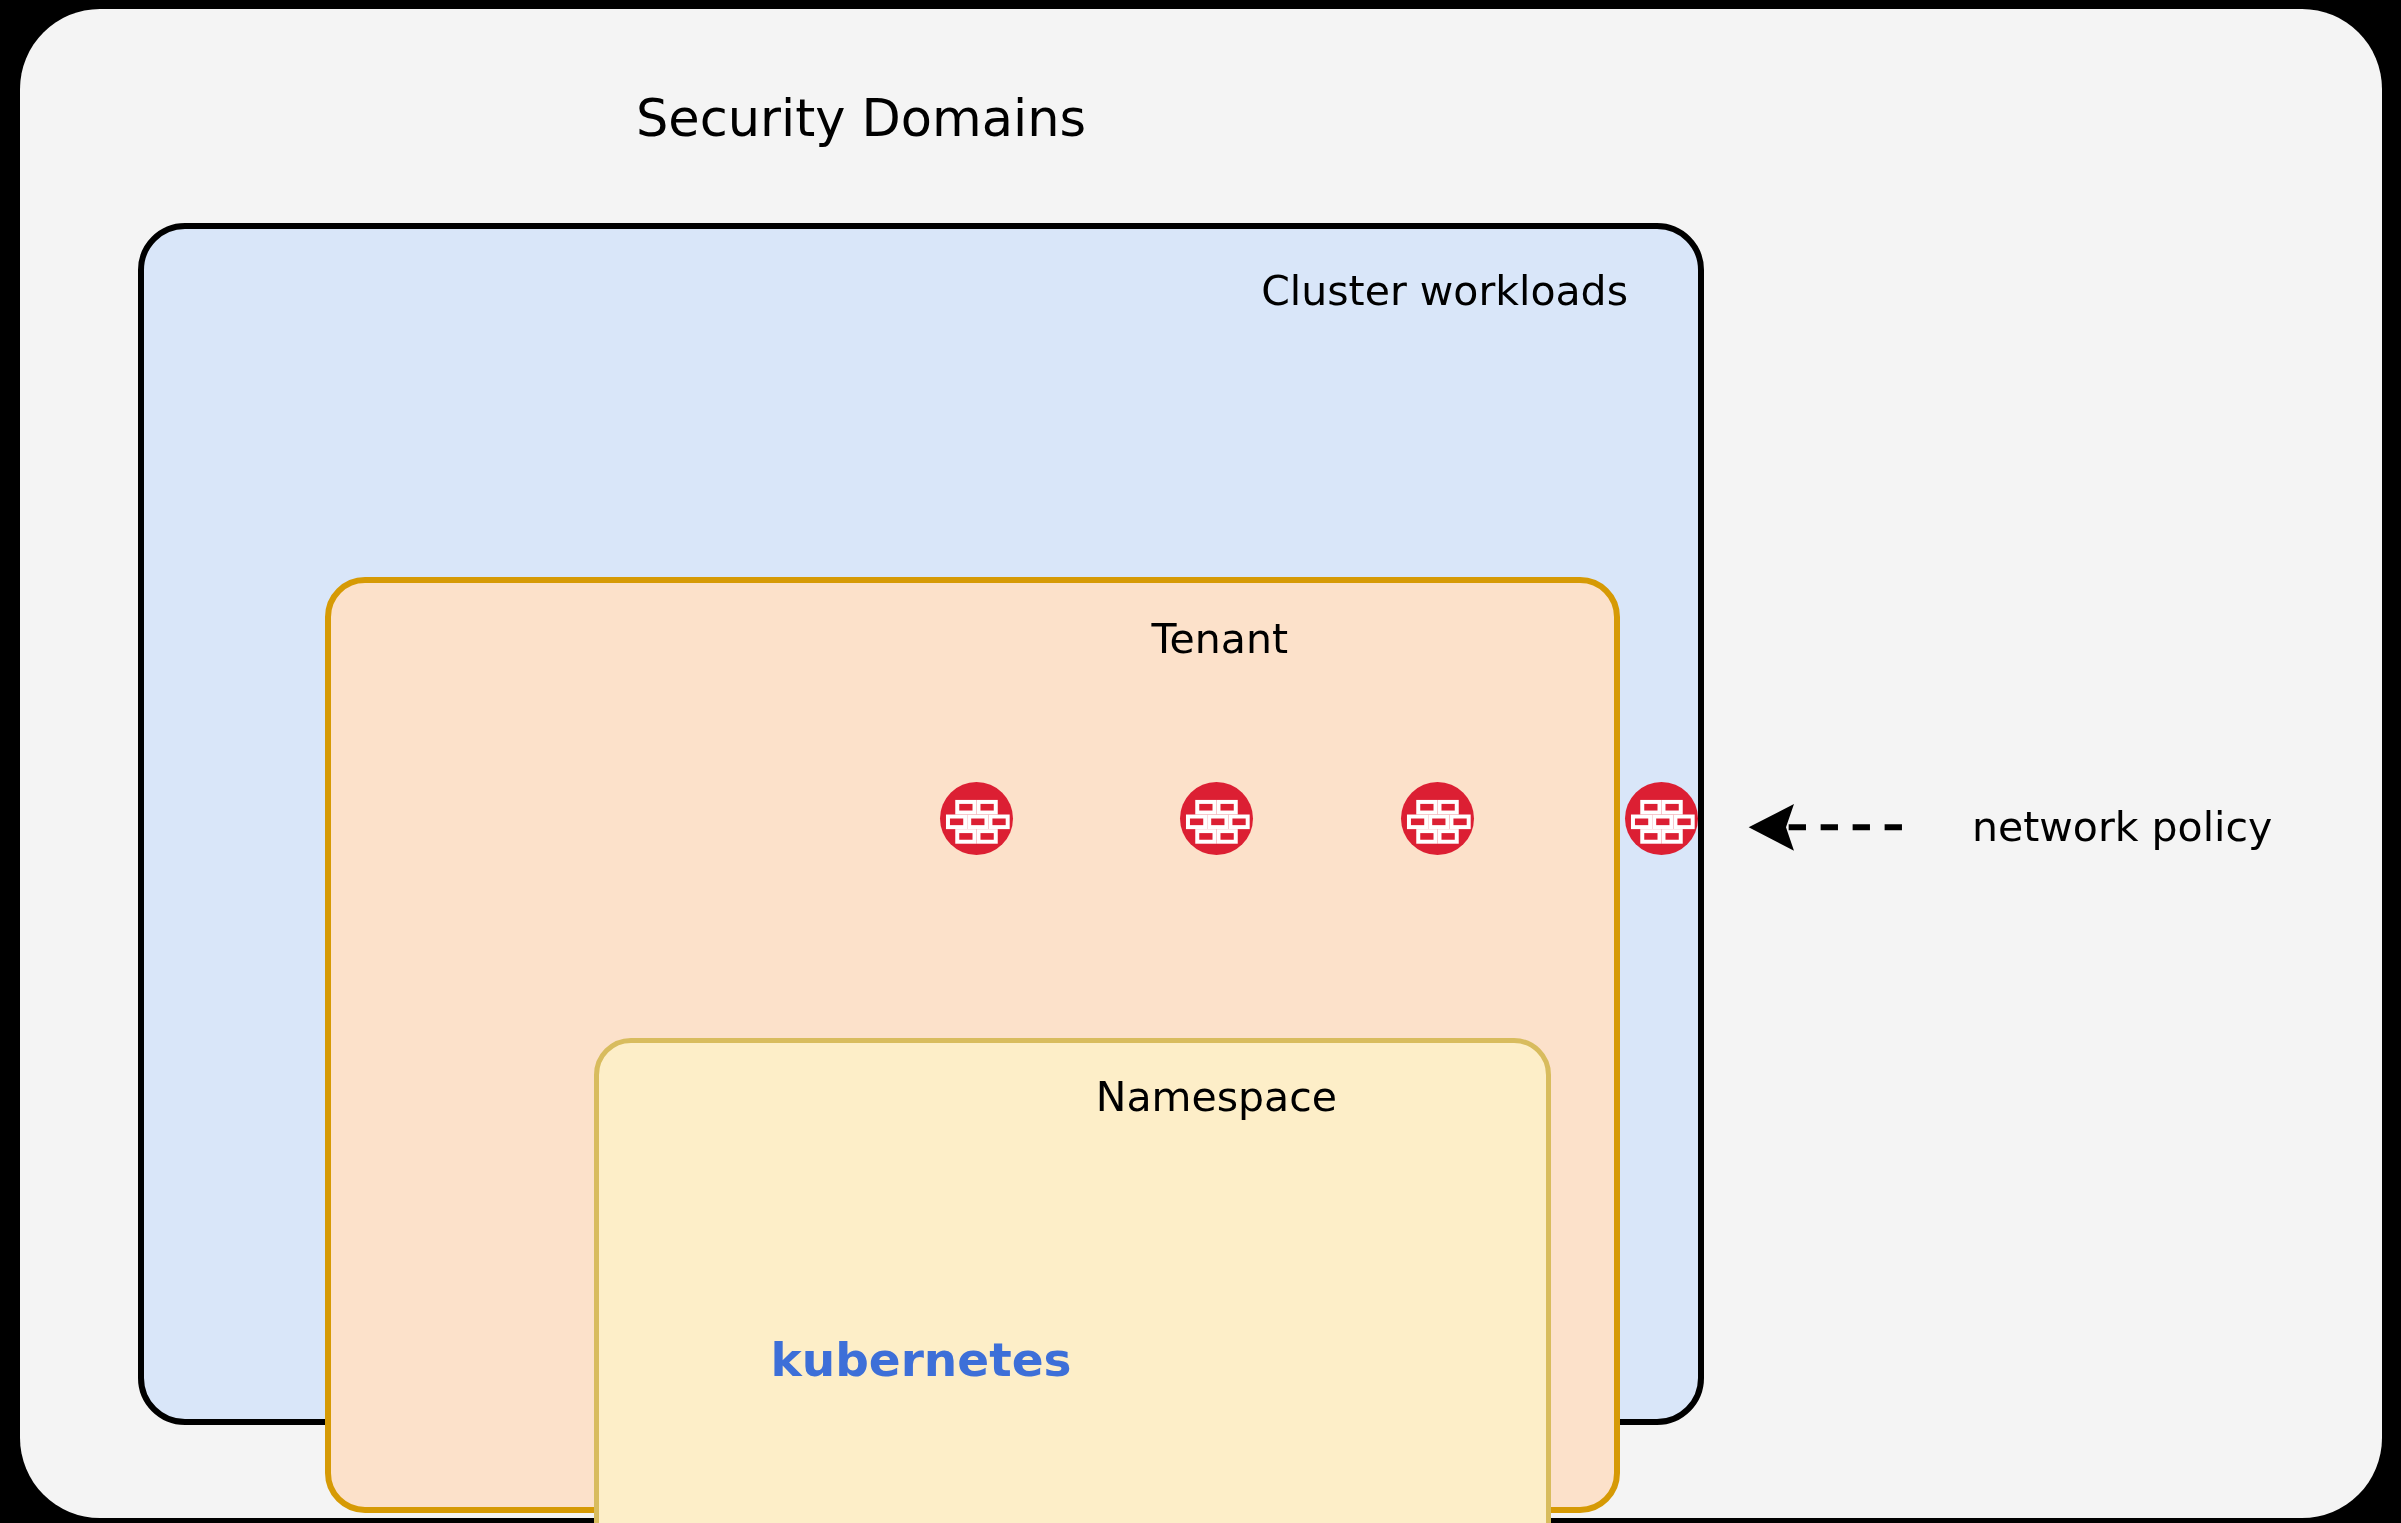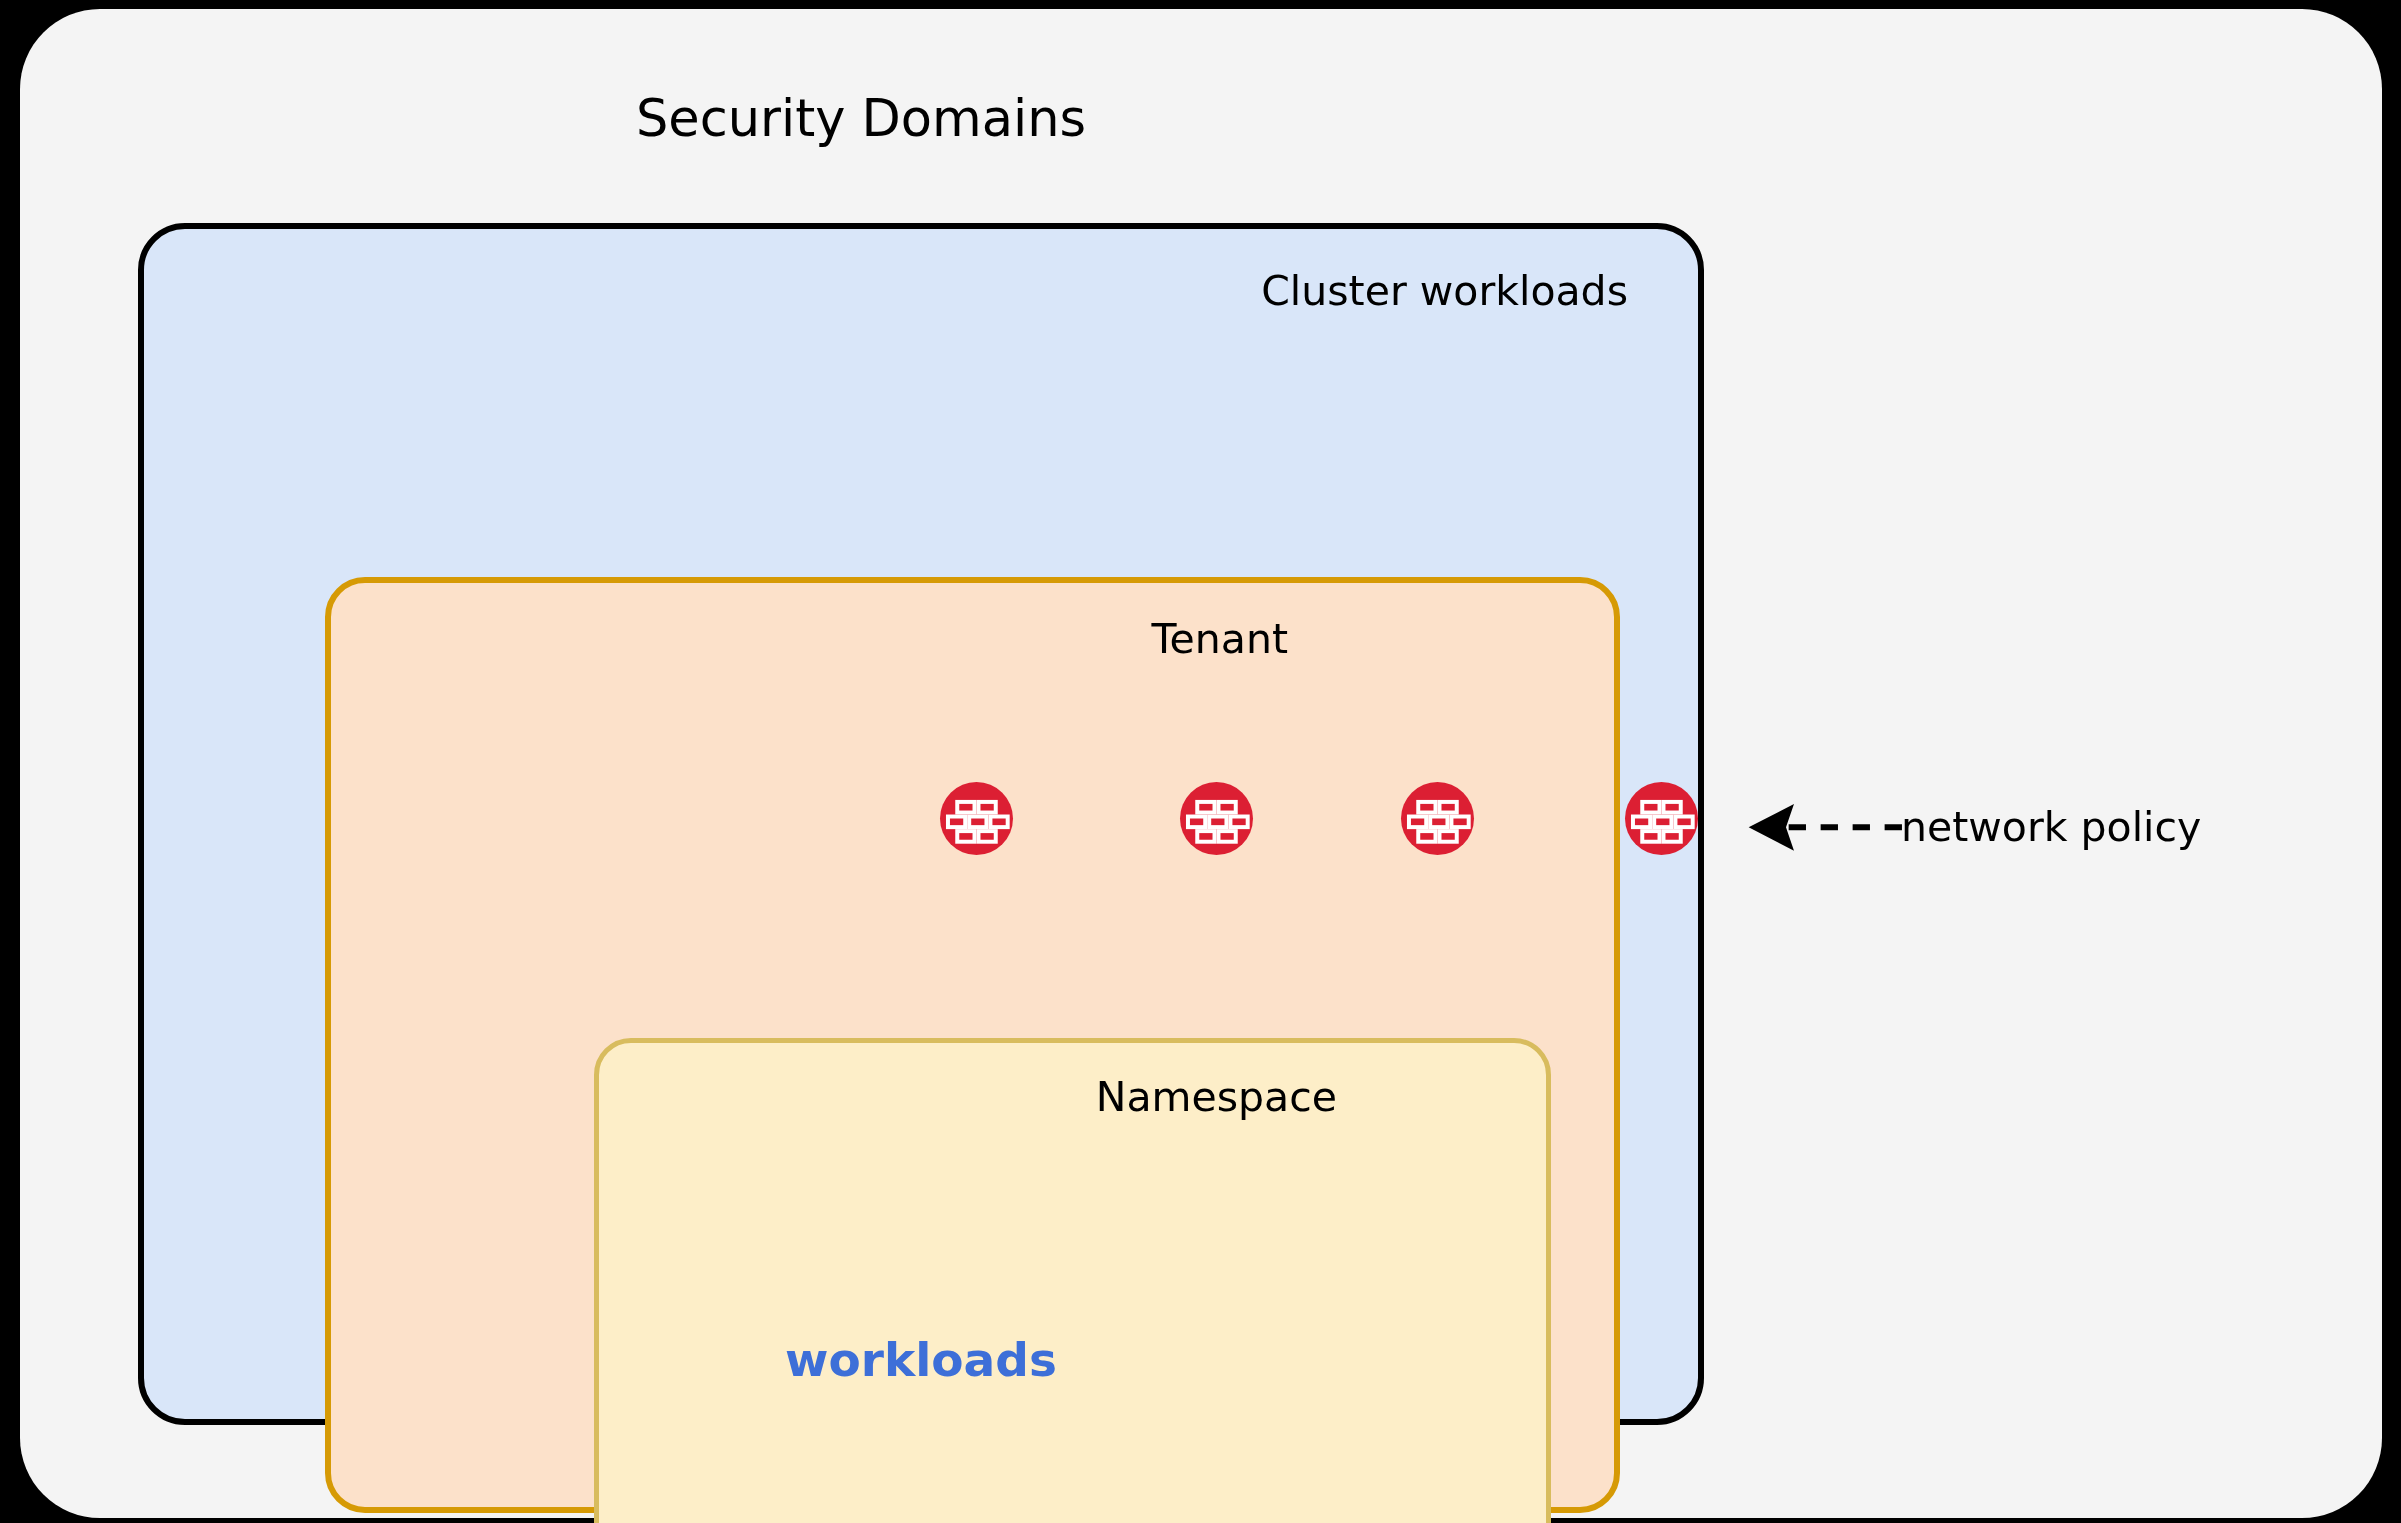--- a/index.html
+++ b/index.html
@@ -129,21 +129,21 @@
   
   #network-policy-arrow {
     position: absolute;
     left: 1722px;
     top: 795px;
     width: 160px;
     height: 47px;
   }
   #label-network-policy {
     position: absolute;
-    left: 1881px;
+    left: 1952px;
     top: 795px;
     font-size: 41px;
     color: #000000;
     white-space: nowrap;
     line-height: 47px;
   }
 </style>
 </head>
 <body>
 
@@ -158,21 +158,21 @@
 
       <div id="box-tenant">
         <div id="label-tenant">Tenant</div>
 
         <div id="box-namespace">
           <div id="label-namespace">Namespace</div>
 
         </div>
       </div>
 
-      <div id="label-kubernetes">workloads</div>
+      <div id="label-kubernetes">kubernetes</div>
     </div>
 
     <div id="badge-layer">
         <div class="firewall-badge" style="left: 957px; top: 810px; background: rgb(220, 31, 51);">
     <svg viewBox="0 0 110 110" xmlns="http://www.w3.org/2000/svg">
       <g fill="none" stroke="#ffffff" stroke-width="6">
         <rect x="26" y="30" width="26" height="16"></rect>
         <rect x="58" y="30" width="26" height="16"></rect>
         <rect x="12" y="52" width="26" height="16"></rect>
         <rect x="44" y="52" width="26" height="16"></rect>

